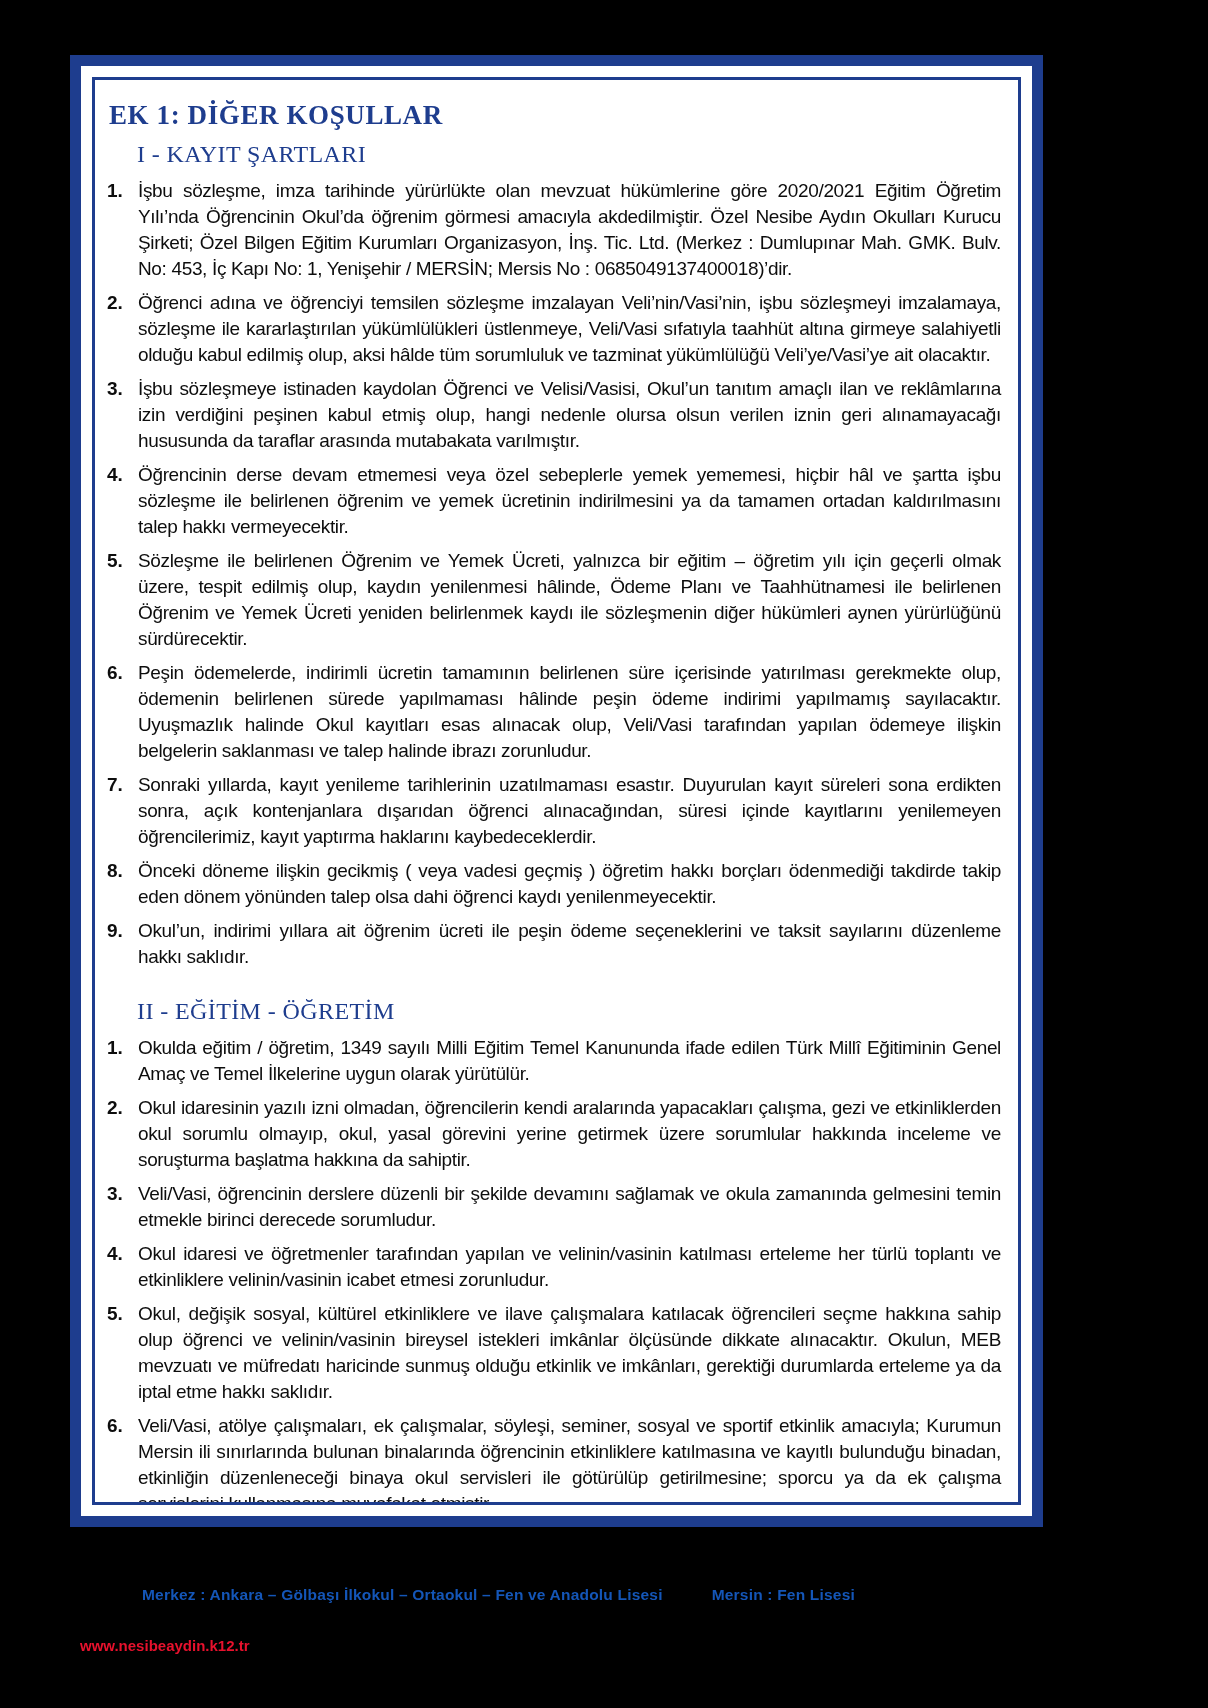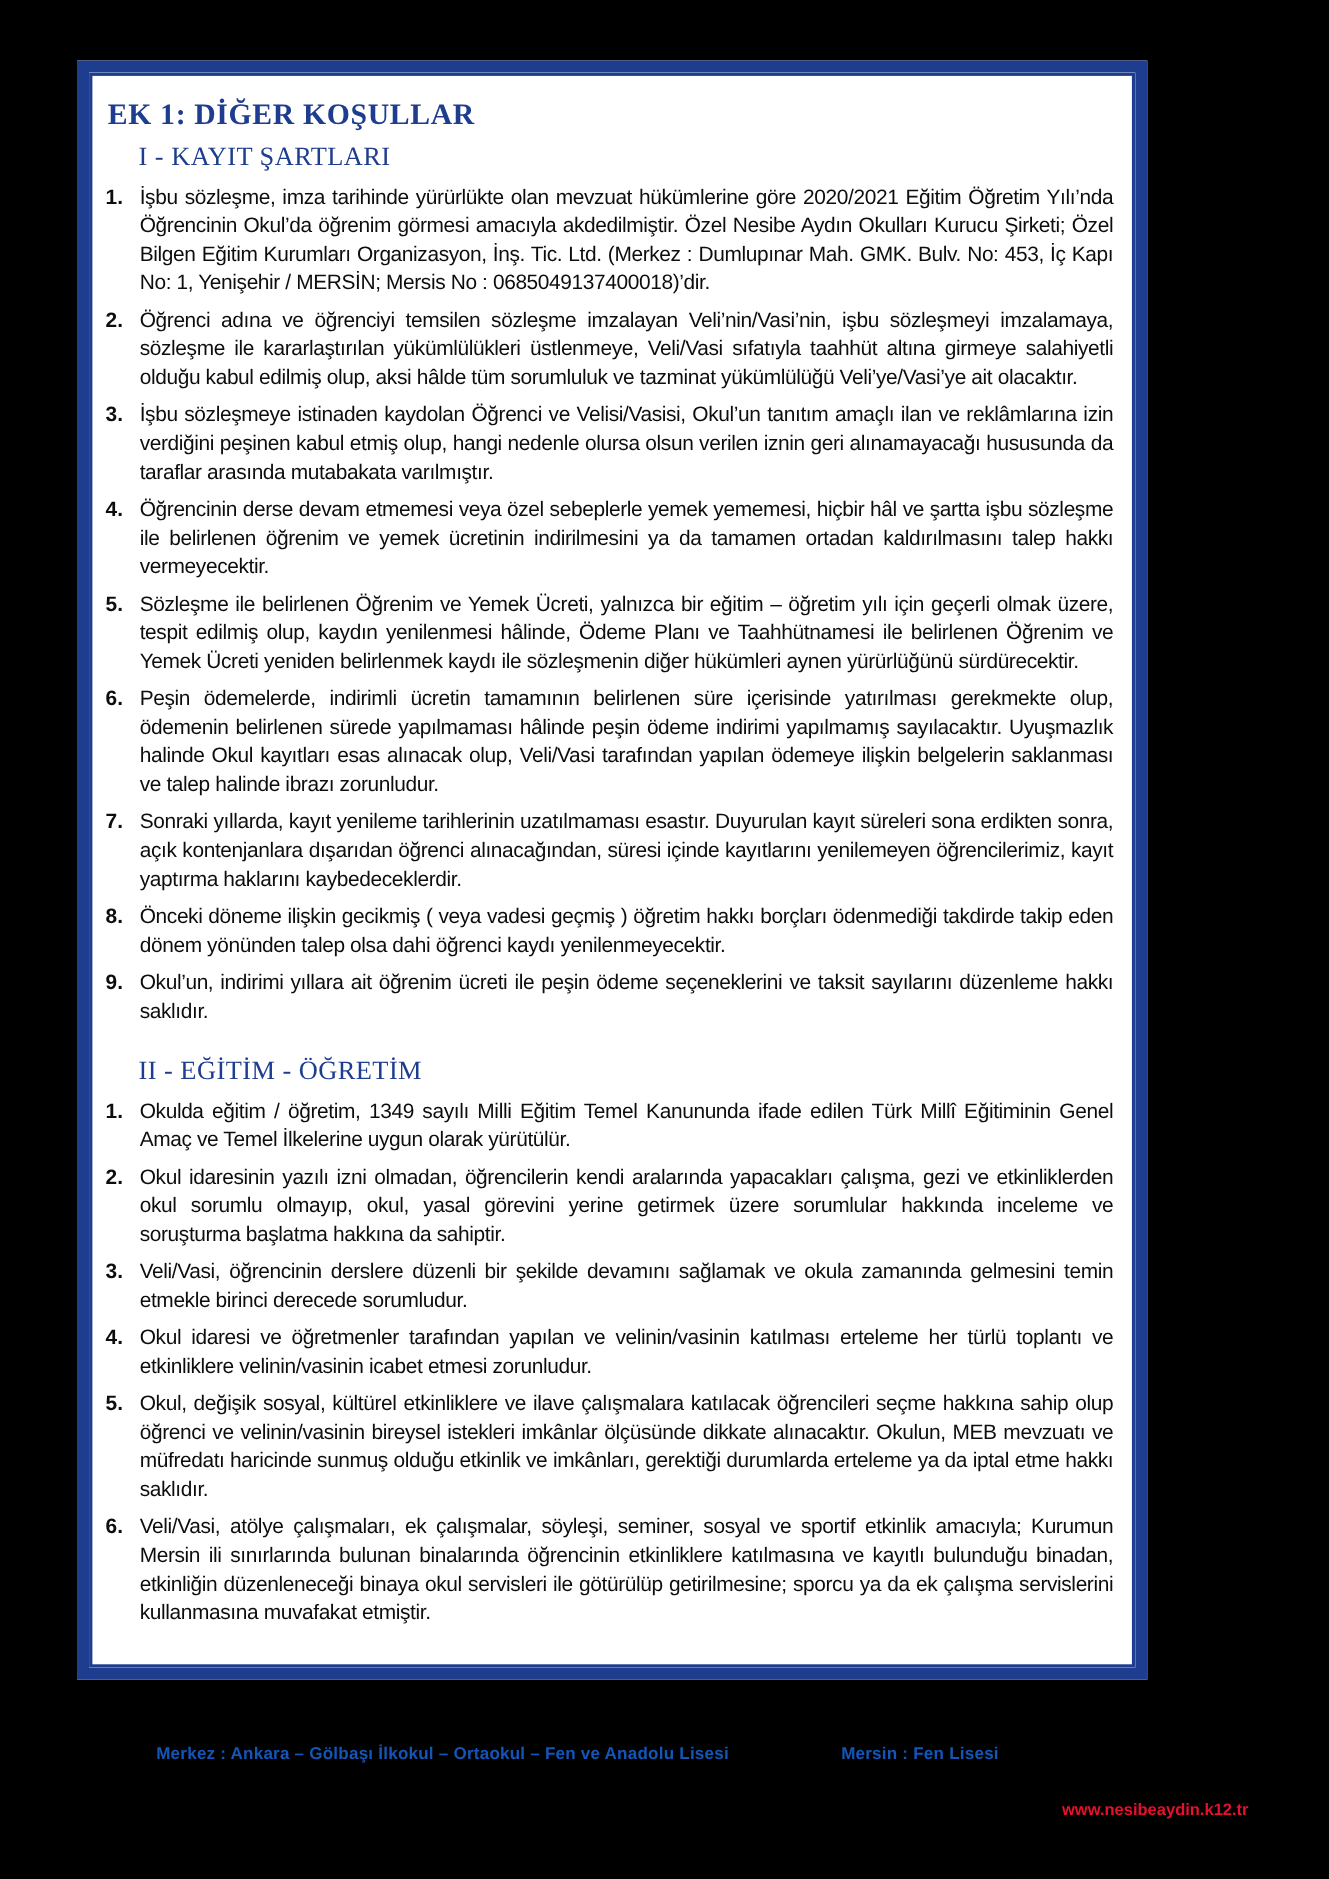--- a/index.html
+++ b/index.html
@@ -15,21 +15,21 @@
   html,body{margin:0;padding:0;background:var(--outside-bg);}
   .stage{
     position:relative;width:1208px;height:1708px;
     background:var(--outside-bg);overflow:hidden;
     font-family:"Liberation Sans",sans-serif;
   }
   .page{
     position:absolute;left:70px;top:55px;width:973px;height:1472px;
     background:var(--page-bg);
     border:11px solid var(--border-navy);
-    padding:0;
+    padding:11px;
   }
   .page-inner{
     border:3px solid var(--border-navy);
     width:100%;height:100%;
     padding:12px 17px 8px 12px;
     overflow:hidden;
     background:var(--page-bg);
   }
   .doc-title{
     font-family:"Liberation Serif",serif;
@@ -55,28 +55,28 @@
   .txt{
     flex:1;
     font-size:19px;line-height:26px;
     letter-spacing:-0.35px;
     text-align:justify;
     color:var(--body-text);
   }
   .txt .b{font-weight:normal;}
   .footer-locations{
     position:absolute;left:142px;top:1586px;
-    display:flex;gap:102px;white-space:nowrap;
+    display:flex;gap:49px;white-space:nowrap;
     font-weight:bold;font-size:15.5px;
     color:var(--footer-blue);
     letter-spacing:0.2px;
   }
   .footer-site{
-    position:absolute;left:68px;top:1637px;width:1067px;
-    text-align:right;
+    position:absolute;left:80px;top:1637px;width:1067px;
+    text-align:left;
     font-weight:bold;font-size:15px;
     color:var(--website-red);
   }
 </style>
 </head>
 <body>
 
 <div class="stage">
 
   <div class="page">

